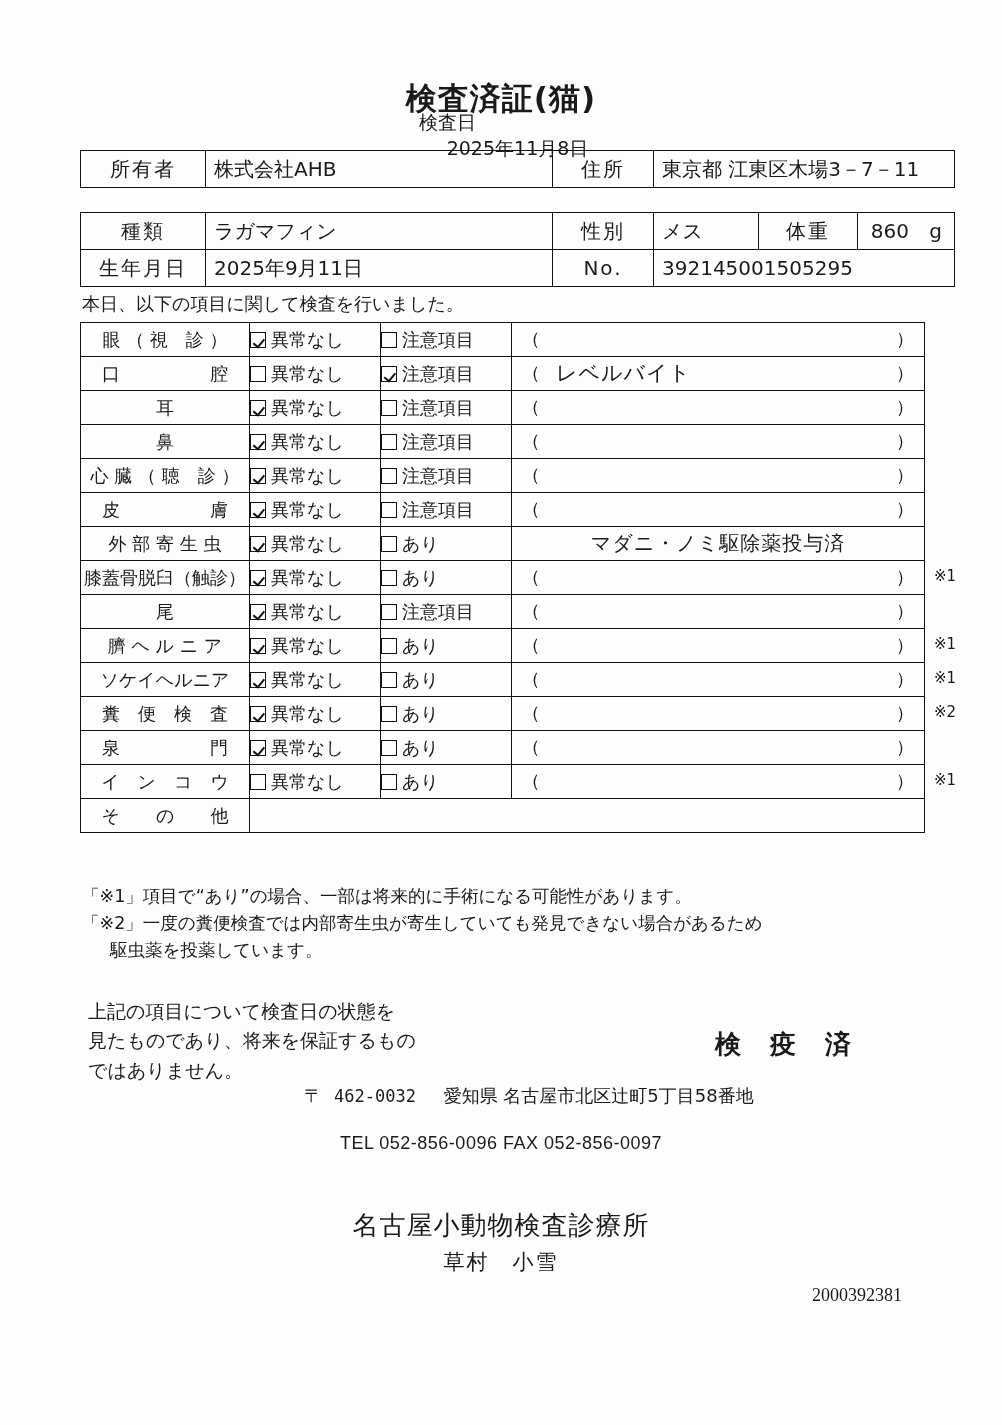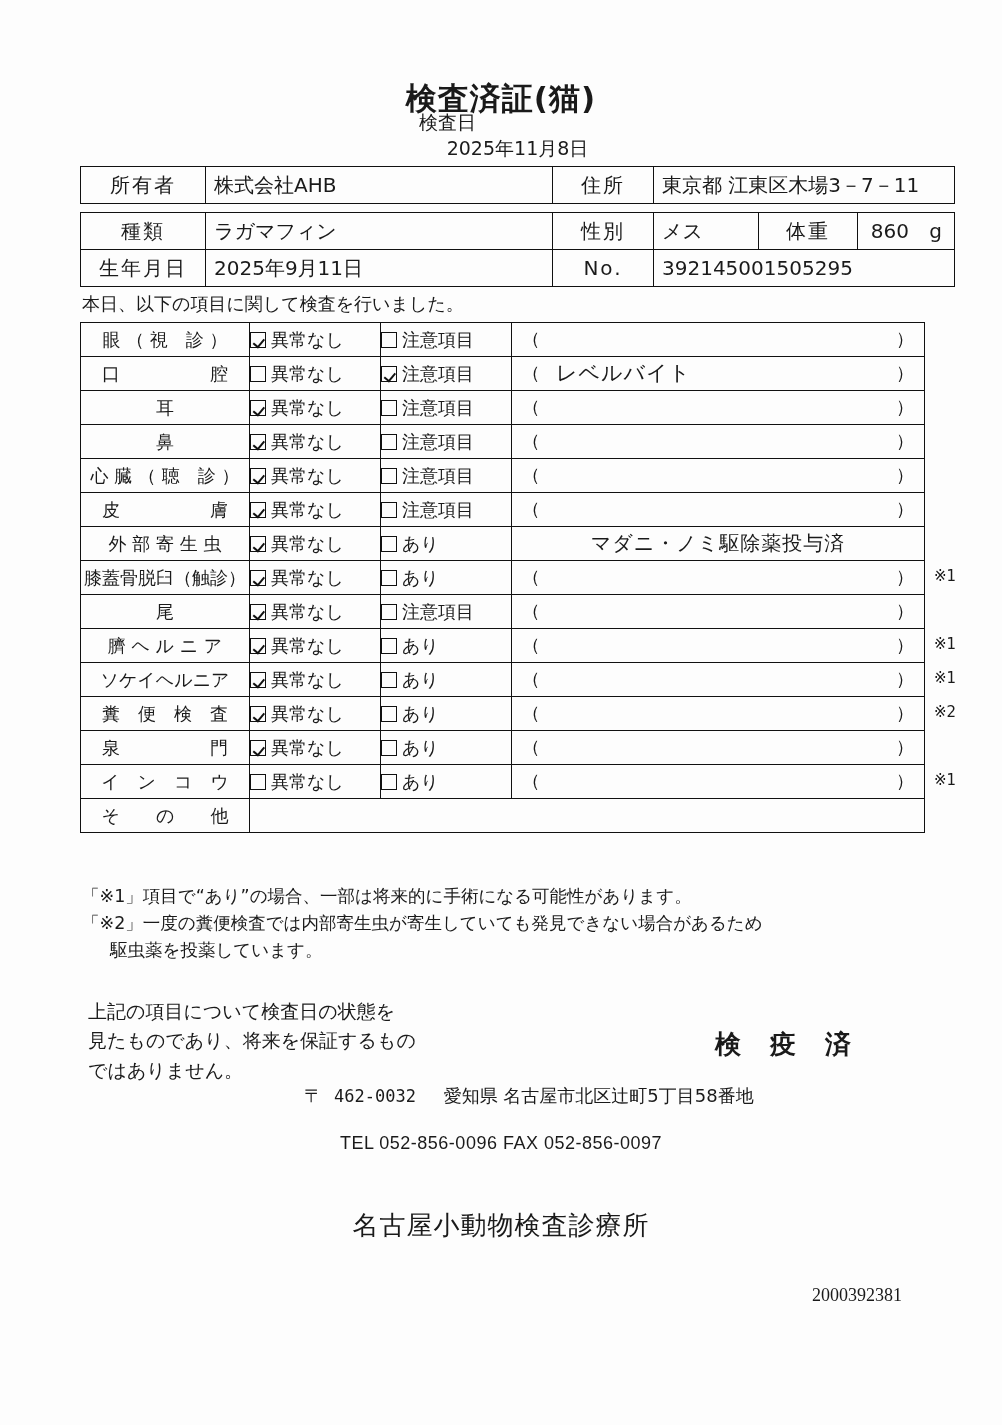--- a/index.html
+++ b/index.html
@@ -64,21 +64,21 @@
   .info-table td {
     border: 1.5px solid #111;
     height: 36px;
     padding: 0 8px;
     vertical-align: middle;
   }
   .lbl {
     text-align: center;
     letter-spacing: 2px;
   }
-  #owner-table { top: 166px; }
+  #owner-table { top: 150px; }
   #detail-table { top: 212px; }
 
   
   .statement {
     position: absolute;
     top: 292px;
     left: 82px;
     font-size: 18px;
   }
 
@@ -458,15 +458,16 @@
   <div class="stamp jp">検 疫 済</div>
 
   <div class="addr jp">
     <span>〒</span>
     <span class="zipnum" style="padding:0 6px">462-0032</span>
     <span style="padding-left:16px">愛知県 名古屋市北区辻町5丁目58番地</span>
   </div>
 
   <div class="tel">TEL 052-856-0096  FAX 052-856-0097</div>
   <div class="clinic jp">名古屋小動物検査診療所</div>
+  <div class="vet jp">草村　小雪</div>
   <div class="serial">2000392381</div>
 
 </div>
 
 </body></html>

